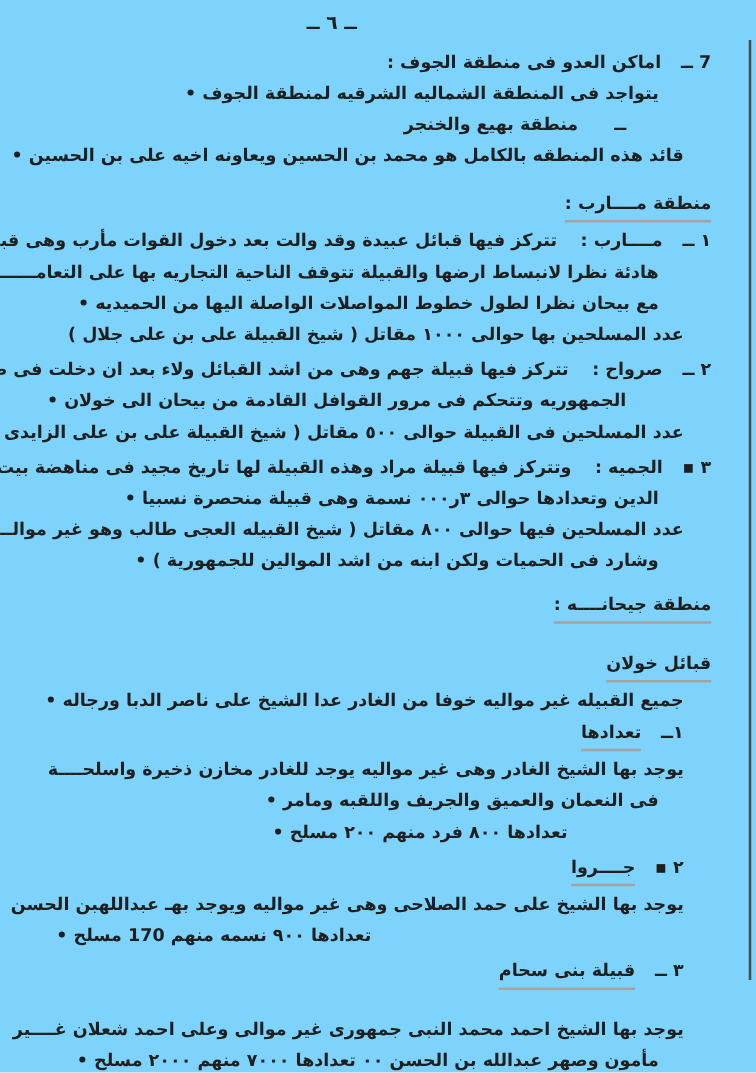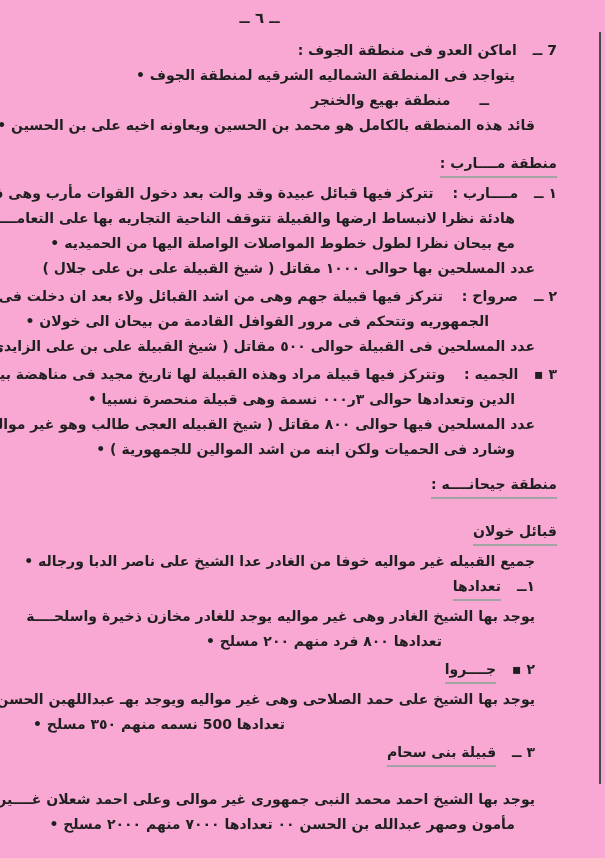--- a/index.html
+++ b/index.html
@@ -1,25 +1,25 @@
 <!DOCTYPE html>
 <html lang="ar" dir="rtl"><head>
 <meta charset="utf-8">
 <style>
   html,body{margin:0;padding:0;background:#ffffff;}
   .page{
     position:relative;
     width:605px;height:858px;
     box-sizing:border-box;
-    background:#f9a8d4;
+    background:#7dd3fc;
     direction:rtl;
     font-family:"DejaVu Sans",sans-serif;
     font-weight:bold;
     color:#1f1f1f;
-    padding:6px 48px 6px 26px;
+    padding:6px 36px 6px 26px;
     overflow:hidden;
   }
   .scan-edge{
     position:absolute;
     right:4px;top:32px;
     width:2px;height:752px;
     background:#4a4a4a;
   }
   .pn{
     text-align:center;
@@ -112,28 +112,29 @@
   <div class="ln head mt6">
     <span class="ul">قبائل خولان</span>
   </div>
   <div class="ln i1">جميع القبيله غير مواليه خوفا من الغادر عدا الشيخ على ناصر الدبا ورجاله •</div>
 
   <div class="ln head i1">
     <span class="num">١ــ</span>
     <span class="ul">تعدادها</span>
   </div>
   <div class="ln i1">يوجد بها الشيخ الغادر وهى غير مواليه يوجد للغادر مخازن ذخيرة واسلحــــة</div>
+  <div class="ln i2">فى النعمان والعميق والجريف واللقبه ومامر •</div>
   <div class="ln i4">تعدادها ٨٠٠ فرد منهم ٢٠٠ مسلح •</div>
 
   <div class="ln head i1 mt3">
     <span class="num">٢ ▪</span>
     <span class="ul">جــــروا</span>
   </div>
   <div class="ln i1">يوجد بها الشيخ على حمد الصلاحى وهى غير مواليه ويوجد بهـ عبداللهبن الحسن</div>
-  <div class="ln i5">تعدادها 500 نسمه منهم ٣٥٠ مسلح •</div>
+  <div class="ln i5">تعدادها ٩٠٠ نسمه منهم 170 مسلح •</div>
 
   <div class="ln head i1 mt3">
     <span class="num">٣ ــ</span>
     <span class="ul">قبيلة بنى سحام</span>
   </div>
   <div class="ln i1 mt6">يوجد بها الشيخ احمد محمد النبى جمهورى غير موالى وعلى احمد شعلان غــــير</div>
   <div class="ln i2">مأمون وصهر عبدالله بن الحسن ٠٠ تعدادها ٧٠٠٠ منهم ٢٠٠٠ مسلح •</div>
 
 </div>
 

